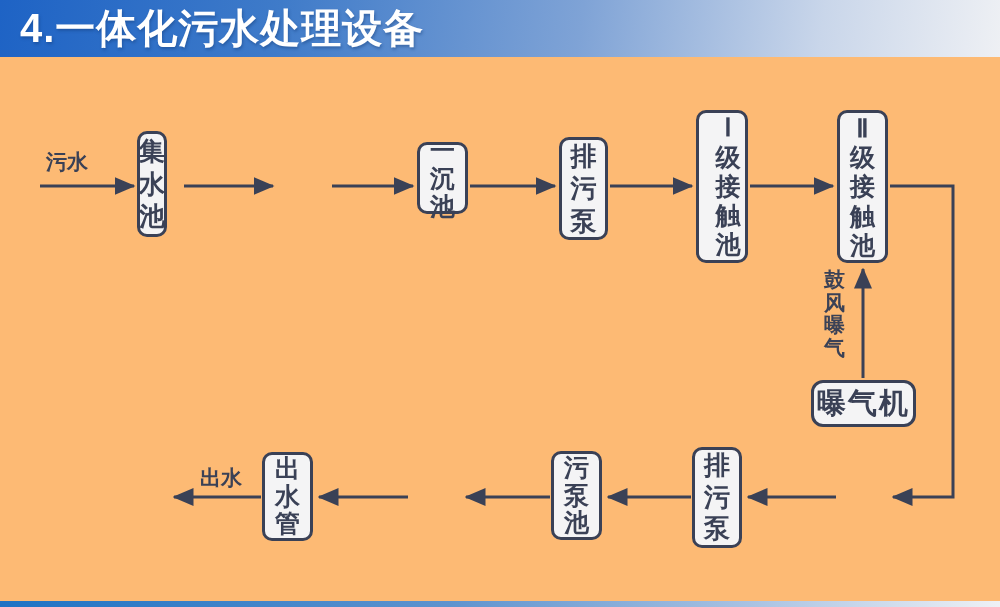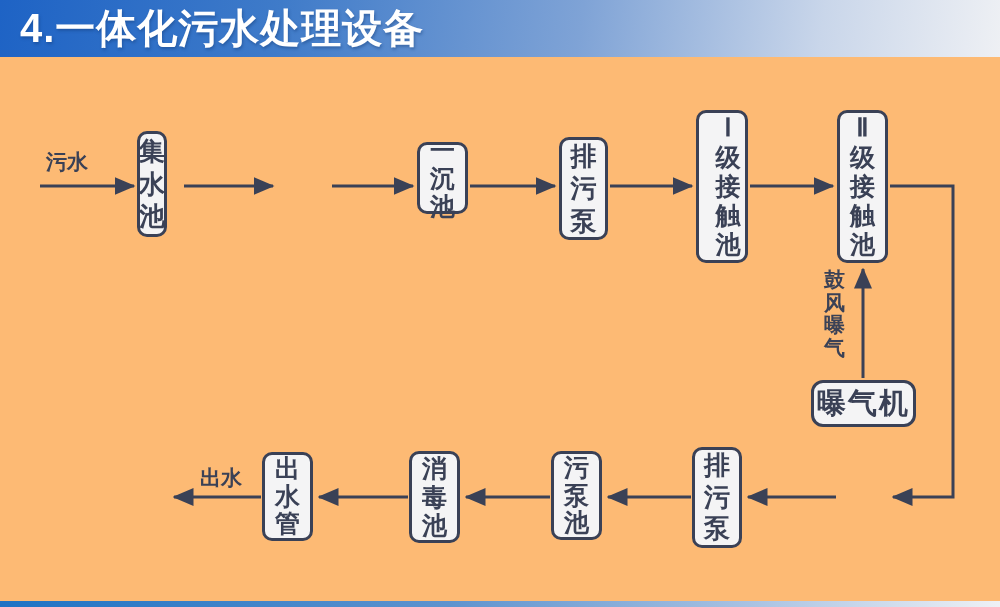--- a/index.html
+++ b/index.html
@@ -111,36 +111,33 @@
   </div>
   <div class="node" style="left:417px; top:142px; width:51px; height:72px;">
     <span class="vlabel" style="font-size:25px; line-height:1.12;">一沉池</span>
   </div>
   <div class="node" style="left:559px; top:137px; width:49px; height:103px;">
     <span class="vlabel" style="font-size:26px; line-height:1.24;">排污泵</span>
   </div>
   <div class="node" style="left:696px; top:110px; width:52px; height:153px;padding-left:12px;">
     <span class="vlabel" style="font-size:25px; line-height:1.17;">Ⅰ级接触池</span>
   </div>
-  <div class="node" style="left:837px; top:110px; width:51px; height:153px;">
+  <div class="node" style="left:837px; top:110px; width:51px; height:153px;align-items:flex-end;">
     <span class="vlabel" style="font-size:25px; line-height:1.17;">Ⅱ级接触池</span>
   </div>
 
   <div class="node hnode" style="left:811px; top:380px; width:105px; height:47px; border-radius:12px;">
     <span>曝气机</span>
   </div>
 
   <div class="node" style="left:692px; top:447px; width:50px; height:101px;">
     <span class="vlabel" style="font-size:26px; line-height:1.22;">排污泵</span>
   </div>
   <div class="node" style="left:551px; top:451px; width:51px; height:89px;">
     <span class="vlabel" style="font-size:25px; line-height:1.1;">污泵池</span>
   </div>
-  <div class="node" style="left:409px; top:451px; width:51px; height:92px;">
-    <span class="vlabel" style="font-size:25px; line-height:1.14;">消毒池</span>
-  </div>
   <div class="node" style="left:262px; top:452px; width:51px; height:89px;">
     <span class="vlabel" style="font-size:25px; line-height:1.1;">出水管</span>
   </div>
 
   <div class="footer"></div>
 
 </div>
 
 </body></html>

